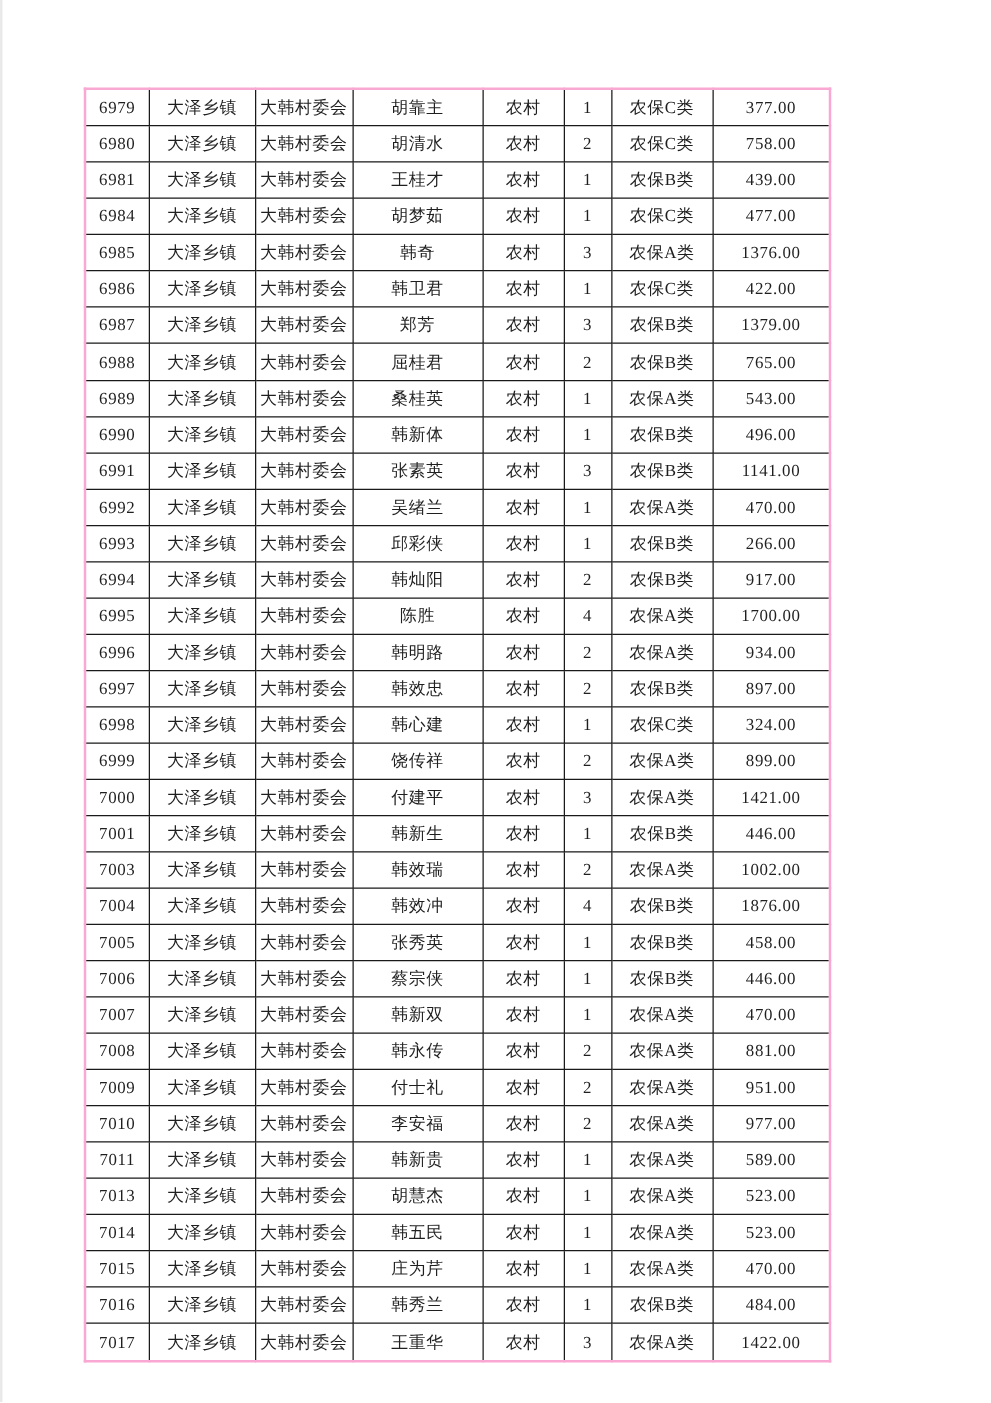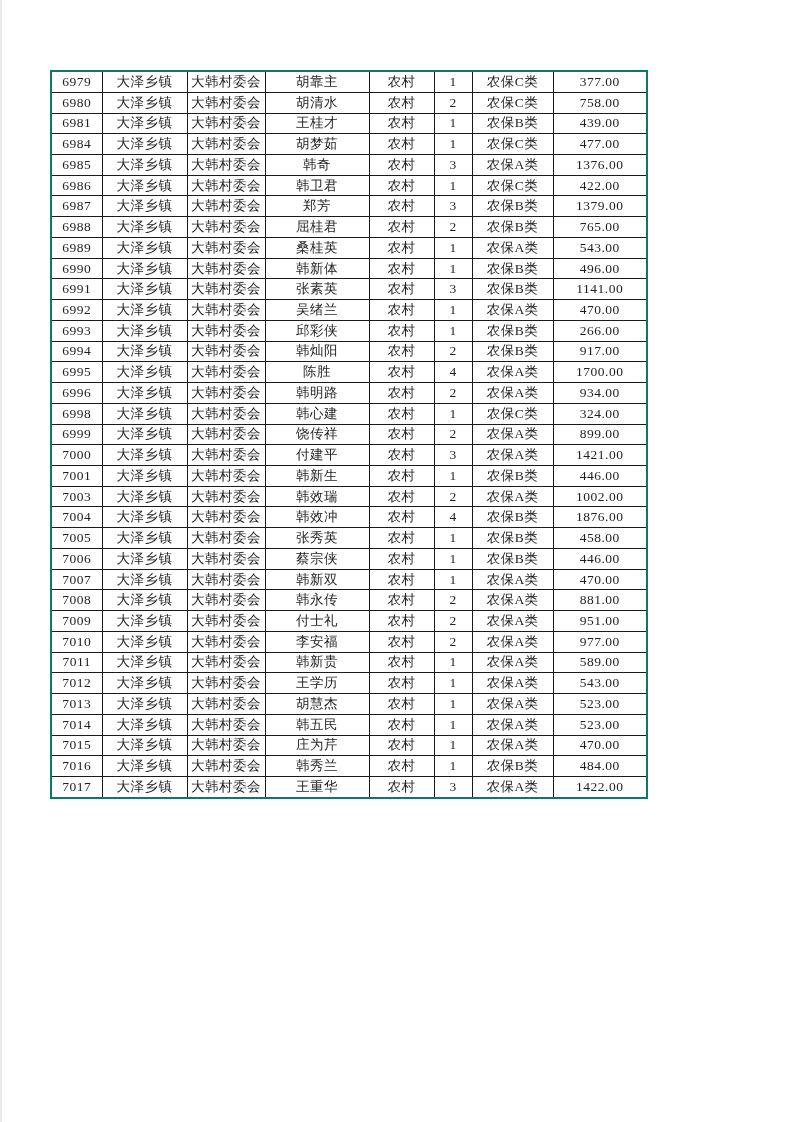--- a/index.html
+++ b/index.html
@@ -18,27 +18,27 @@
   .edge-strip {
     position: absolute;
     left: 0;
     top: 0;
     width: 2px;
     height: 1122px;
     background: #e9e9e9;
   }
   table.roster {
     position: absolute;
-    left: 50px;
+    left: 67px;
     top: 70px;
     width: 596px;
-    height: 729px;
+    height: 1020px;
     border-collapse: collapse;
     table-layout: fixed;
-    border: 2px solid #0f766e;
+    border: 2px solid #f9a8d4;
   }
   table.roster td {
     border-left: 1px solid #1a1a1a;
     border-right: 1px solid #1a1a1a;
     border-top: 1.6px solid #1a1a1a;
     border-bottom: 1.6px solid #1a1a1a;
     padding: 0;
     text-align: center;
     vertical-align: middle;
     font-size: 13.5px;
@@ -227,20 +227,30 @@
           <td>6996</td>
           <td>大泽乡镇</td>
           <td>大韩村委会</td>
           <td>韩明路</td>
           <td>农村</td>
           <td>2</td>
           <td>农保A类</td>
           <td>934.00</td>
         </tr>
         <tr>
+          <td>6997</td>
+          <td>大泽乡镇</td>
+          <td>大韩村委会</td>
+          <td>韩效忠</td>
+          <td>农村</td>
+          <td>2</td>
+          <td>农保B类</td>
+          <td>897.00</td>
+        </tr>
+        <tr>
           <td>6998</td>
           <td>大泽乡镇</td>
           <td>大韩村委会</td>
           <td>韩心建</td>
           <td>农村</td>
           <td>1</td>
           <td>农保C类</td>
           <td>324.00</td>
         </tr>
         <tr>
@@ -355,30 +365,20 @@
         </tr>
         <tr>
           <td>7011</td>
           <td>大泽乡镇</td>
           <td>大韩村委会</td>
           <td>韩新贵</td>
           <td>农村</td>
           <td>1</td>
           <td>农保A类</td>
           <td>589.00</td>
-        </tr>
-        <tr>
-          <td>7012</td>
-          <td>大泽乡镇</td>
-          <td>大韩村委会</td>
-          <td>王学历</td>
-          <td>农村</td>
-          <td>1</td>
-          <td>农保A类</td>
-          <td>543.00</td>
         </tr>
         <tr>
           <td>7013</td>
           <td>大泽乡镇</td>
           <td>大韩村委会</td>
           <td>胡慧杰</td>
           <td>农村</td>
           <td>1</td>
           <td>农保A类</td>
           <td>523.00</td>

